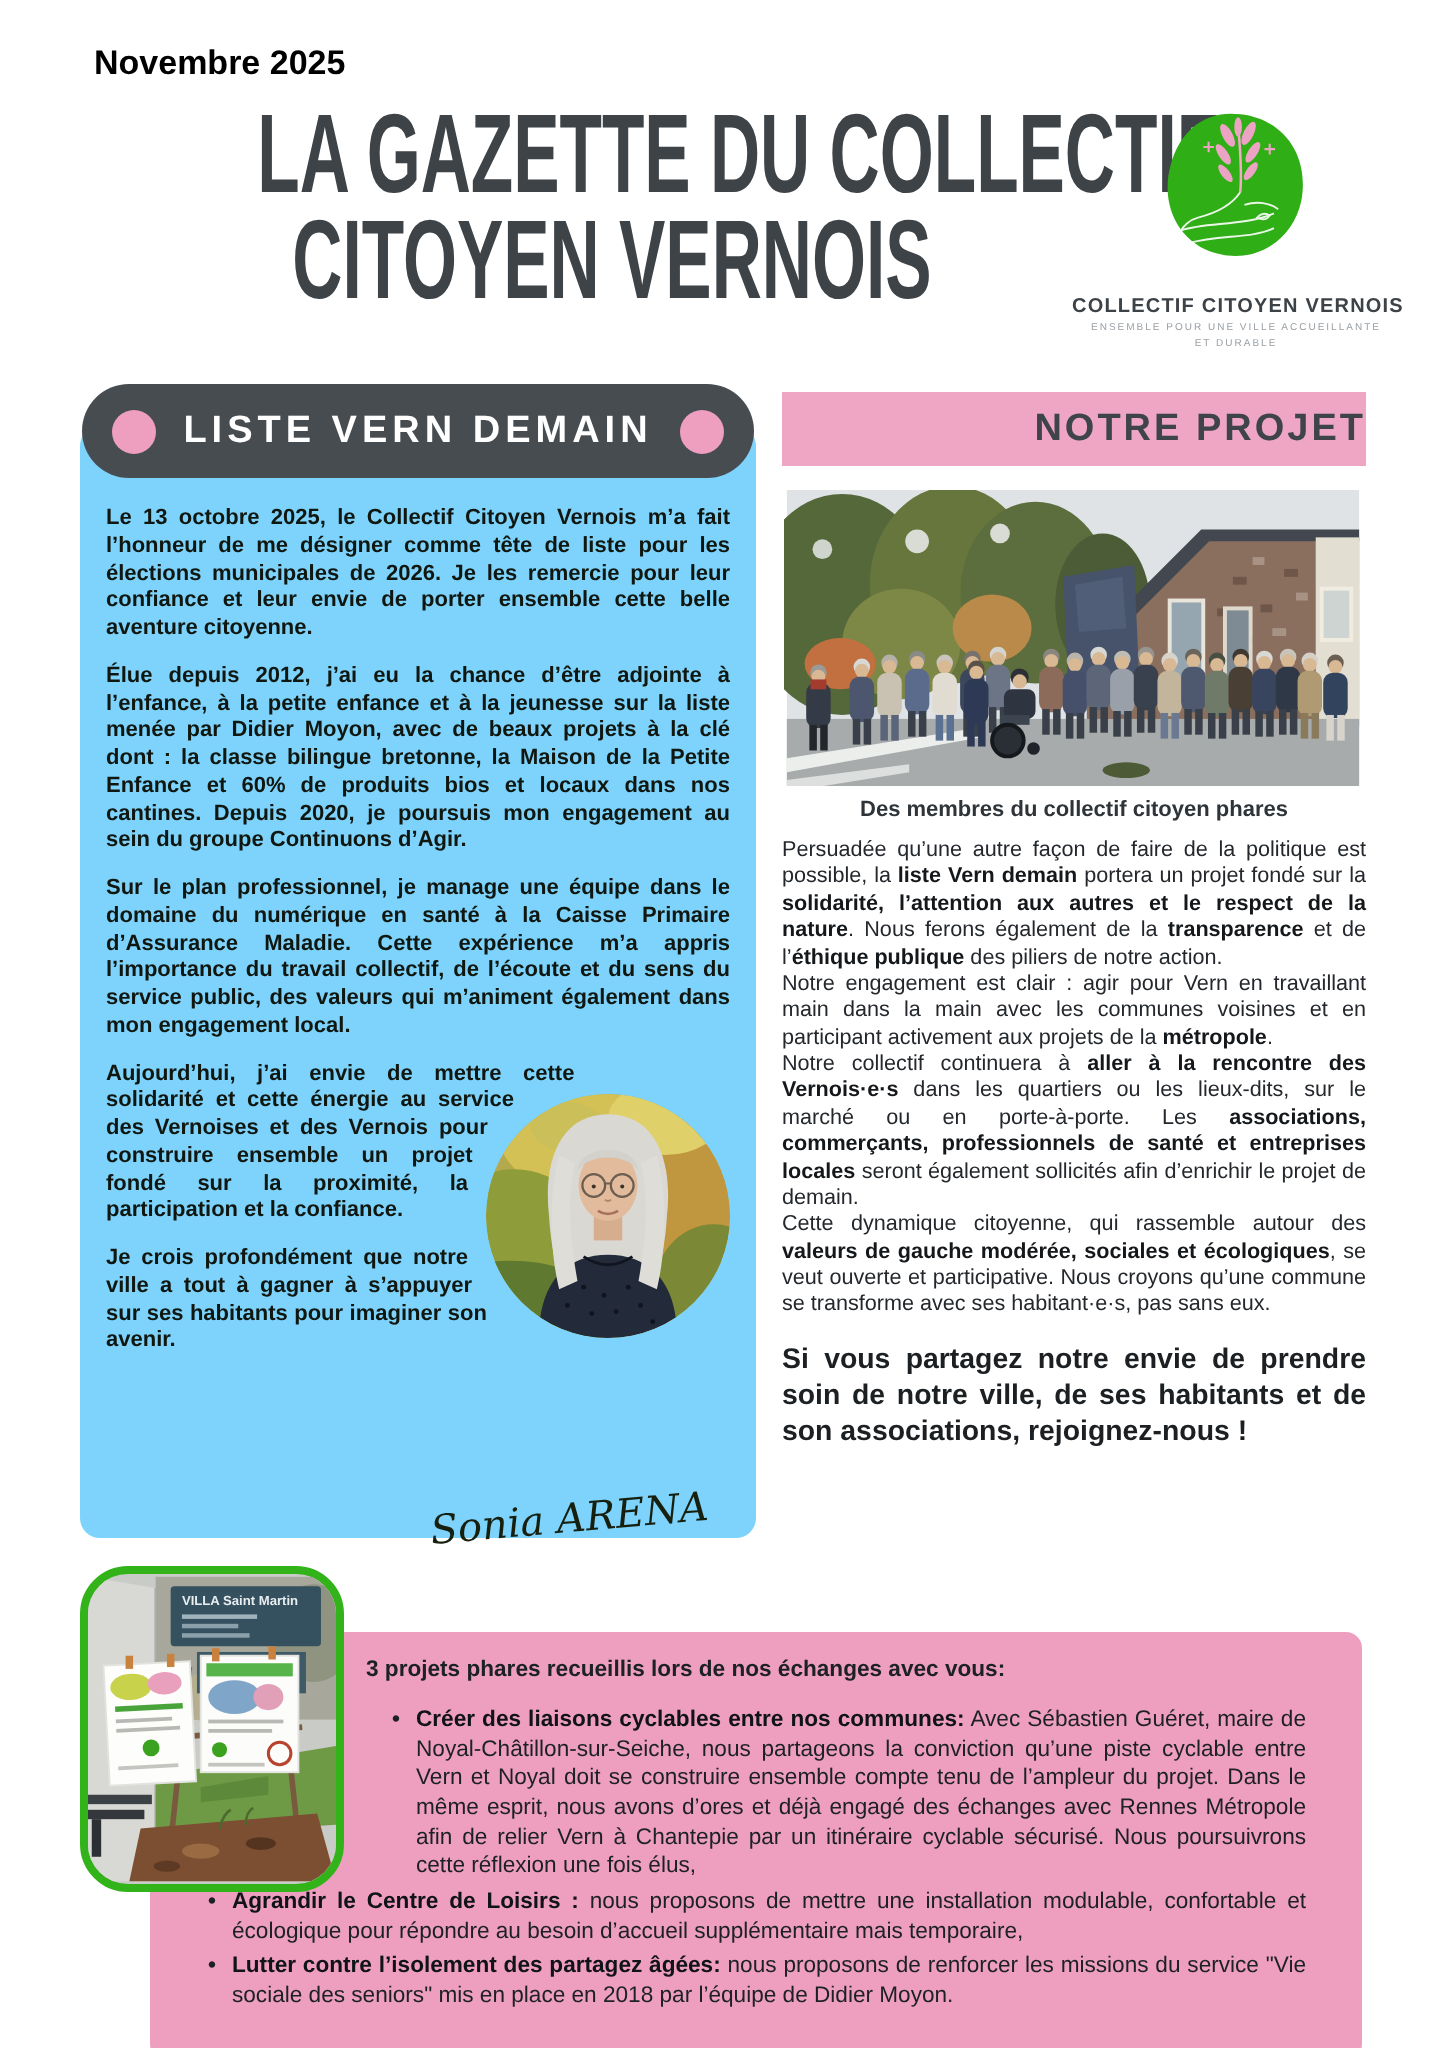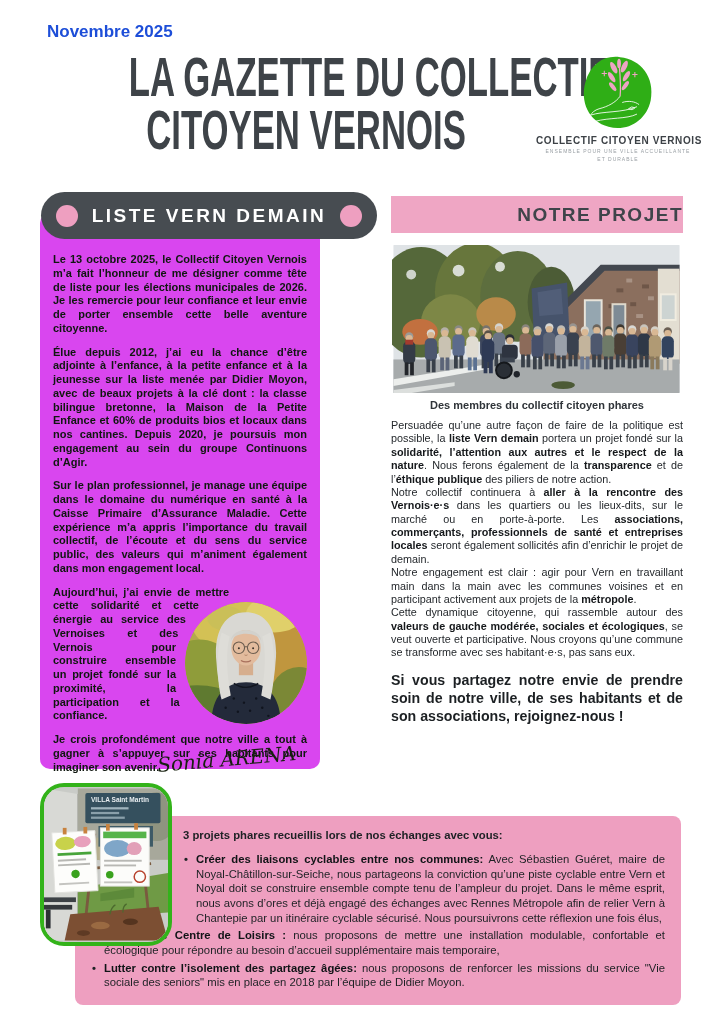--- a/index.html
+++ b/index.html
@@ -1,31 +1,31 @@
 <!DOCTYPE html>
 <html><head>
 <meta charset="utf-8">
 <style>
   html,body{margin:0;padding:0;background:#e9e9e9;}
   .page{position:relative;width:724px;height:1024px;background:#ffffff;margin:0 auto;
         font-family:"Liberation Sans",sans-serif;overflow:hidden;}
 
   
-  .date{position:absolute;left:47px;top:22px;font-size:17px;color:#1d4ed8;font-weight:600;}
+  .date{position:absolute;left:47px;top:22px;font-size:17px;color:#000000;font-weight:600;}
   .title-wrap{position:absolute;left:20px;top:50px;width:572px;text-align:center;color:#3e4348;}
   .t-line{font-weight:700;font-size:56px;line-height:53px;white-space:nowrap;
           transform:scaleX(0.62);transform-origin:50% 50%;}
   .logo{position:absolute;left:536px;top:54px;width:164px;text-align:center;}
   .logo svg{display:block;margin:0 auto;}
-  .logo-name{font-size:10px;font-weight:700;letter-spacing:0.6px;color:#3d4247;margin-top:3px;white-space:nowrap;}
+  .logo-name{font-size:10px;font-weight:700;letter-spacing:0.6px;color:#3d4247;margin-top:16px;white-space:nowrap;}
   .logo-tag{font-size:5px;letter-spacing:1px;color:#9aa0a5;line-height:1.5;margin-top:2px;}
 
   
-  .green-panel{position:absolute;left:40px;top:213px;width:280px;height:556px;
-               background:#d946ef;border-radius:10px;box-sizing:border-box;
+  .green-panel{position:absolute;left:40px;top:213px;width:338px;height:556px;
+               background:#7dd3fc;border-radius:10px;box-sizing:border-box;
                padding:40px 13px 0 13px;}
   .pill{position:absolute;left:41px;top:192px;width:336px;height:47px;background:#474c51;
         border-radius:24px;display:flex;align-items:center;justify-content:center;z-index:3;}
   .pill-label{color:#ffffff;font-weight:700;font-size:19px;letter-spacing:2.5px;}
   .dot{position:absolute;top:50%;width:22px;height:22px;border-radius:50%;background:#ee9fc0;transform:translateY(-50%);}
   .dot.l{left:15px;} .dot.r{right:15px;}
   .green-panel p{margin:0 0 10px 0;font-size:11px;line-height:1.25;color:#101710;
                  text-align:justify;font-weight:600;}
   .portrait-float{float:right;width:122px;height:122px;border-radius:50%;overflow:hidden;
                   margin:16px 0 4px 9px;shape-outside:circle(50% at 50% 57%);}
@@ -42,21 +42,21 @@
   .right-body{position:absolute;left:391px;top:419px;width:292px;}
   .right-body p{margin:0;font-size:10.8px;line-height:1.24;color:#24282c;text-align:justify;}
   .right-body p b{color:#15181b;}
   .closing{margin-top:11px !important;font-size:14.2px !important;line-height:1.27 !important;
            font-weight:700;color:#1c2023 !important;}
 
   
   .bottom-box{position:absolute;left:75px;top:816px;width:606px;min-height:182px;background:#ee9fc0;
               border-radius:8px;box-sizing:border-box;padding:13px 16px 12px 16px;z-index:1;}
   .bottom-intro{margin:0 0 11px 92px;font-size:11.3px;font-weight:600;color:#1d2124;}
-  .bullets{list-style:none;margin:0;padding:0;}
+  .bullets{list-style:none;margin:12px;padding:0;}
   .bullets li{position:relative;padding-left:13px;margin:0 0 3px 0;font-size:11.3px;
               line-height:1.3;color:#1d2124;text-align:justify;}
   .bullets li::before{content:"\2022";position:absolute;left:1px;top:0;font-weight:700;}
   .bullets li.indented{margin-left:92px;}
   .bullets li b{color:#111417;}
   .posters-photo{position:absolute;left:40px;top:783px;width:132px;height:163px;border:4px solid #33b31a;
                  border-radius:24px;overflow:hidden;box-sizing:border-box;background:#c9cbc7;z-index:2;}
   .posters-photo svg{display:block;}
 </style>
 </head>
@@ -252,22 +252,22 @@
         <rect x="108" y="114" width="15" height="5" fill="#3c4450"></rect>
         <circle cx="112" cy="127" r="8" fill="#2a2f36" stroke="#15181c" stroke-width="2"></circle>
         <circle cx="125" cy="131" r="3.2" fill="#20242a"></circle>
       </g>
     </svg>
   </div>
   <div class="photo-caption">Des membres du collectif citoyen phares</div>
 
   <div class="right-body">
     <p>Persuadée qu’une autre façon de faire de la politique est possible, la <b>liste Vern demain</b> portera un projet fondé sur la <b>solidarité, l’attention aux autres et le respect de la nature</b>. Nous ferons également de la <b>transparence</b> et de l’<b>éthique publique</b> des piliers de notre action.</p>
+    <p>Notre engagement est clair : agir pour Vern en travaillant main dans la main avec les communes voisines et en participant activement aux projets de la <b>métropole</b>.</p>
     <p>Notre collectif continuera à <b>aller à la rencontre des Vernois·e·s</b> dans les quartiers ou les lieux-dits, sur le marché ou en porte-à-porte. Les <b>associations, commerçants, professionnels de santé et entreprises locales</b> seront également sollicités afin d’enrichir le projet de demain.</p>
-    <p>Notre engagement est clair : agir pour Vern en travaillant main dans la main avec les communes voisines et en participant activement aux projets de la <b>métropole</b>.</p>
     <p>Cette dynamique citoyenne, qui rassemble autour des <b>valeurs de gauche modérée, sociales et écologiques</b>, se veut ouverte et participative. Nous croyons qu’une commune se transforme avec ses habitant·e·s, pas sans eux.</p>
     <p class="closing">Si vous partagez notre envie de prendre soin de notre ville, de ses habitants et de son associations, rejoignez-nous !</p>
   </div>
 
   <div class="posters-photo">
     <svg width="124" height="155" viewBox="0 0 132 162">
       <rect width="132" height="162" fill="#c9cbc7"></rect>
       <polygon points="0,0 36,6 36,162 0,162" fill="#d8d9d5"></polygon>
       <line x1="36" y1="6" x2="36" y2="162" stroke="#b5b6b2" stroke-width="1.5"></line>
       <rect x="36" y="0" width="96" height="76" fill="#a7a89b"></rect>

